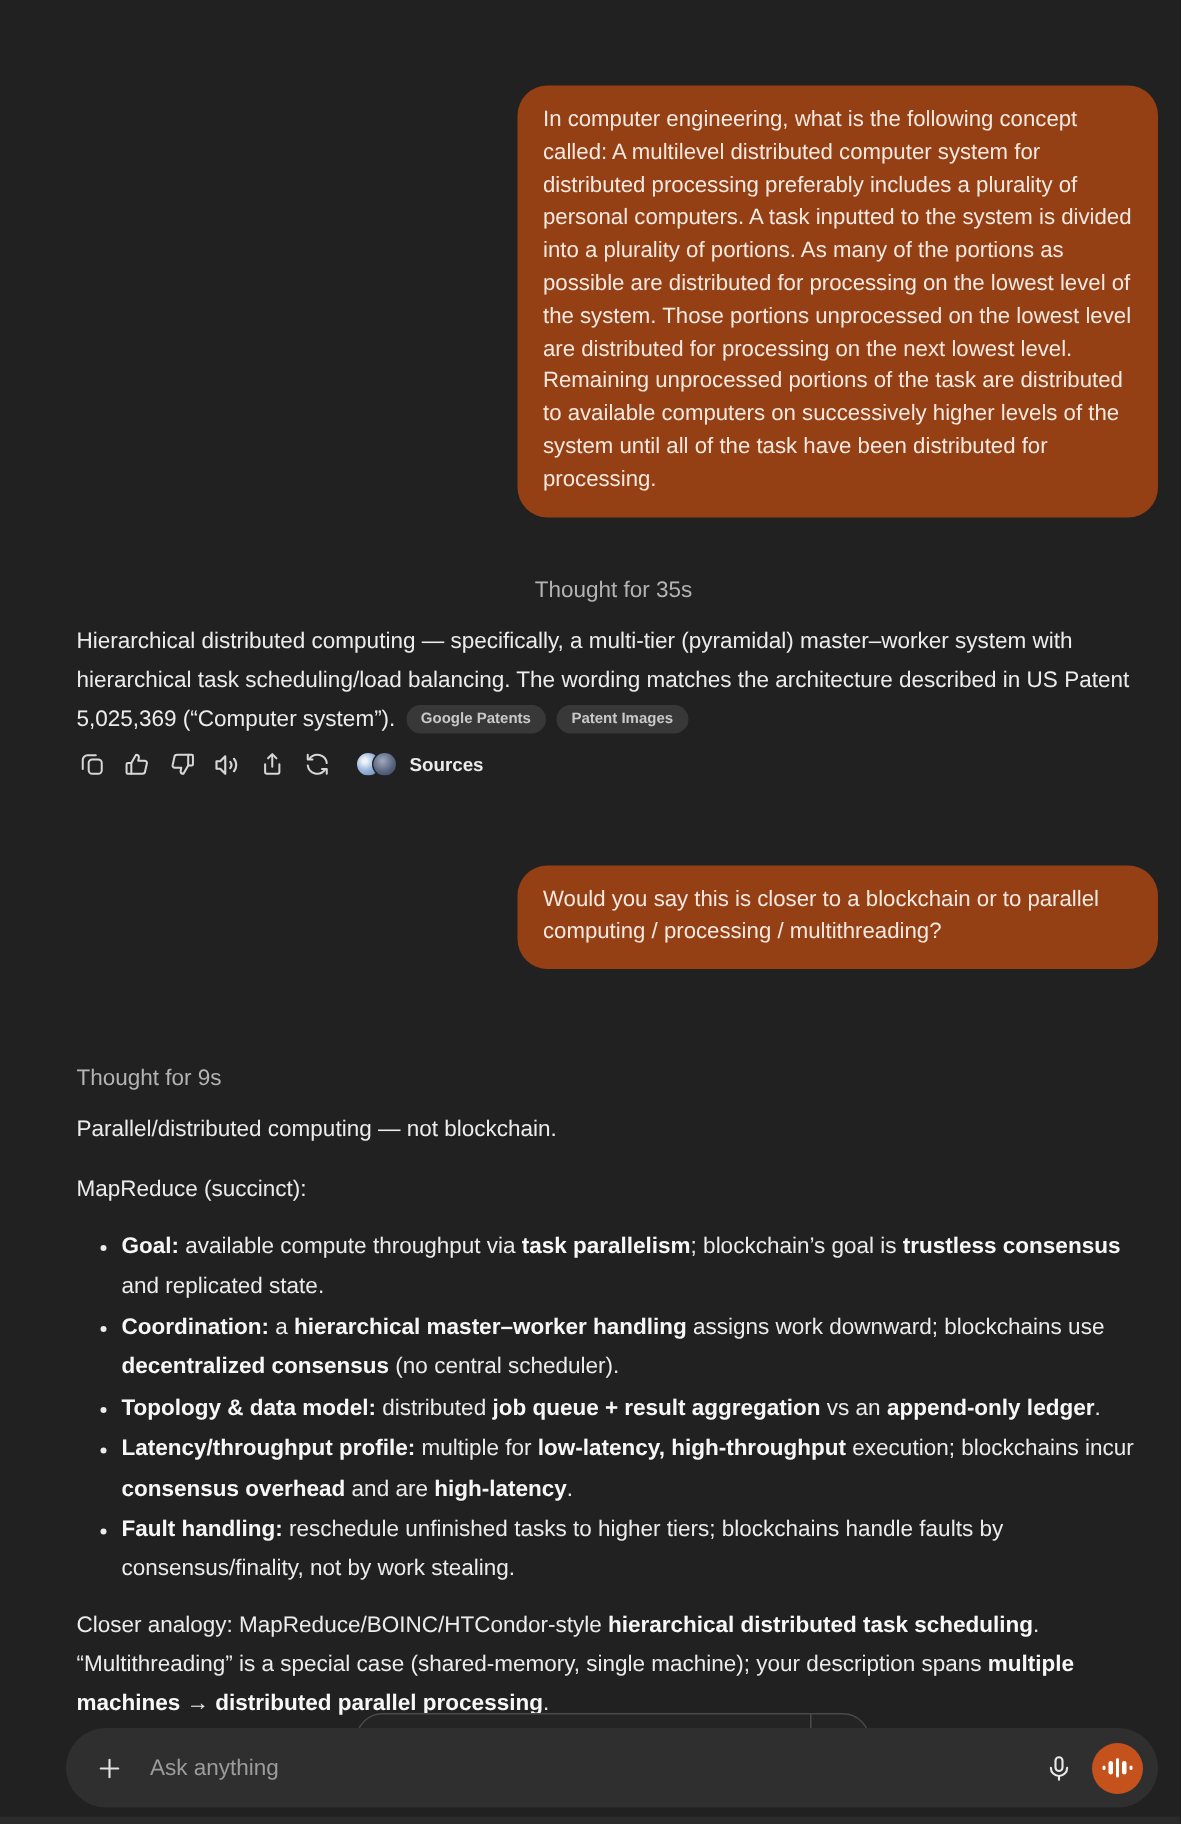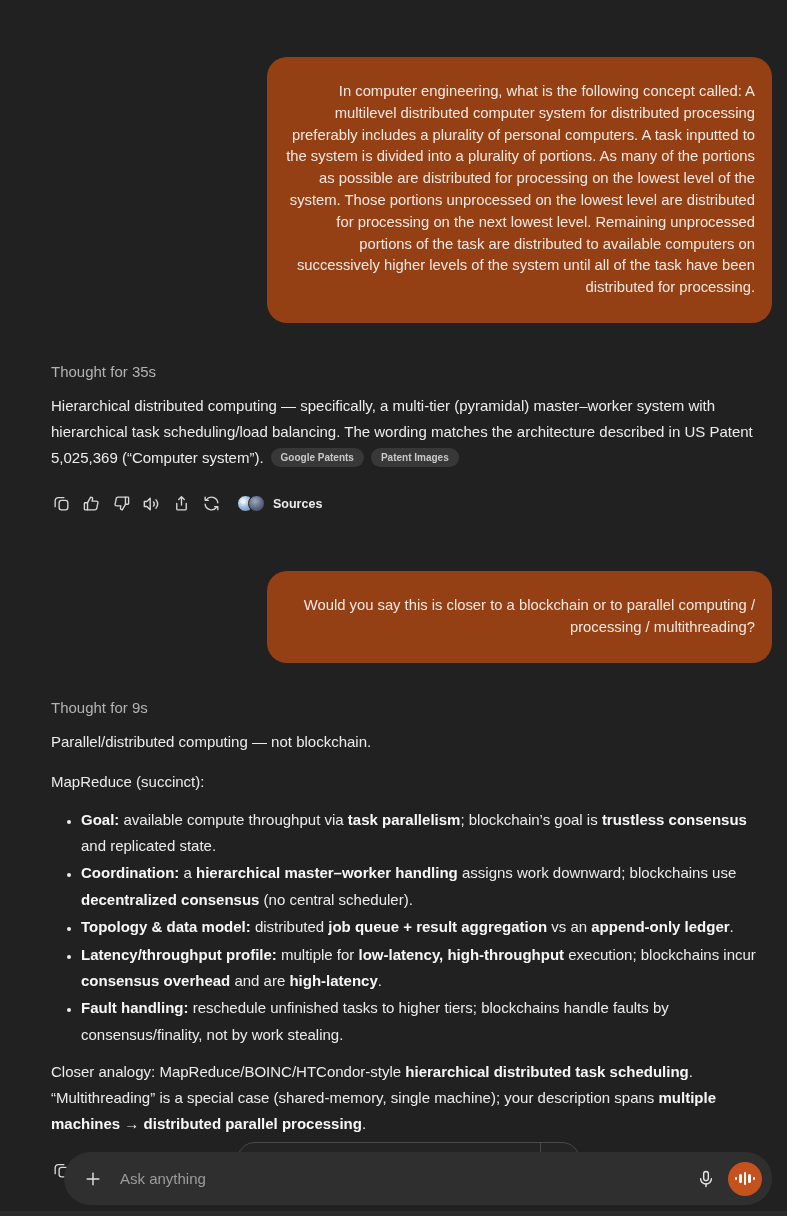--- a/index.html
+++ b/index.html
@@ -6,41 +6,41 @@
   html,body { background:#1b1b1b; }
   body { font-family:"Liberation Sans","DejaVu Sans",sans-serif; }
   .page {
     position:relative; width:787px; height:1216px;
     background:#212121; overflow:hidden; margin:0 auto;
     color:#ececec;
   }
   .content { padding:0 20px 0 51px; }
   
   .bubble {
-    width:505px; margin-left:auto; margin-right:-5px;
+    width:427px; margin-left:auto; margin-right:-5px;
     background:#953f15; color:#f3e9e0;
-    border-radius:20px; padding:24px 17px;
-    font-size:14.8px; line-height:21.8px;text-align:right;
+    border-radius:20px; padding:13px 17px;
+    font-size:14.8px; line-height:21.8px;
   }
   .bubble.first { margin-top:57px; }
   .bubble.second { margin-top:55px; }
   
   .thought { font-size:15px; color:#b3b3b3; }
-  .t1 { margin-top:40px; }
-  .t2 { margin-top:36px; }
+  .t1 { margin-top:40px;text-align:center; }
+  .t2 { margin-top:64px; }
   .para { font-size:15px; line-height:26px; color:#ececec; margin-top:13px; }
   .bold, b { font-weight:700; color:#f7f7f7;text-align:right; }
   .pill {
     display:inline-block; background:#383838; color:#c9c9c9;
     font-size:10px; font-weight:700; line-height:10px;
     padding:5px 10px 4px; border-radius:999px;
     margin-left:7px; position:relative; top:-2px; white-space:nowrap;
   }
   
-  .actions { display:flex; align-items:center; margin-top:21px; height:24px; position:relative; }
+  .actions { display:flex; align-items:center; margin-top:5px; height:24px; position:relative; }
   .act-btn {
     width:20px; height:20px; margin-right:10px; background:none; border:none;
     display:flex; align-items:center; justify-content:center; cursor:pointer; padding:0;
   }
   .act-btn svg { display:block; }
   .sources-chip { display:flex; align-items:center; margin-left:6px; cursor:pointer; background:none; border:none; padding:0; }
   .fav { width:17px; height:17px; border-radius:50%; border:1px solid #212121; }
   .fav1 { background:radial-gradient(circle at 35% 35%, #eef3f8 10%, #9cb8dc 45%, #5b80ad 100%); }
   .fav2 { background:radial-gradient(circle at 40% 35%, #9aa3b8 5%, #5a6580 55%, #39415a 100%); margin-left:-6px; }
   .sources-label { font-size:12.5px; font-weight:700; color:#ececec; margin-left:8px; }
@@ -58,21 +58,21 @@
     background:#232323; border:1px solid #4f4f4f;
     display:flex; align-items:center; justify-content:center; cursor:pointer;
   }
   
   .chip-remnant {
     position:absolute; left:237px; top:1142px; width:343px; height:42px;
     border:1px solid #4a4a4a; border-radius:18px; background:#242424; z-index:1;
   }
   .chip-divider { position:absolute; left:302px; top:0; width:1px; height:100%; background:#4a4a4a; }
   .composer {
-    position:absolute; left:64px; right:15px; bottom:11px; height:53px;
+    position:absolute; left:44px; right:15px; bottom:11px; height:53px;
     background:#2f2f2f; border-radius:27px; z-index:2;
     display:flex; align-items:center; padding:0 10px 0 14px;
   }
   .plus-btn { width:30px; height:30px; border:none; background:none; display:flex; align-items:center; justify-content:center; cursor:pointer; padding:0; }
   .composer-input {
     flex:1; background:transparent; border:none; outline:none;
     font-size:15px; color:#ececec; margin-left:12px;
     font-family:"Liberation Sans","DejaVu Sans",sans-serif;
   }
   .composer-input::placeholder { color:#9c9c9c; opacity:1; }

